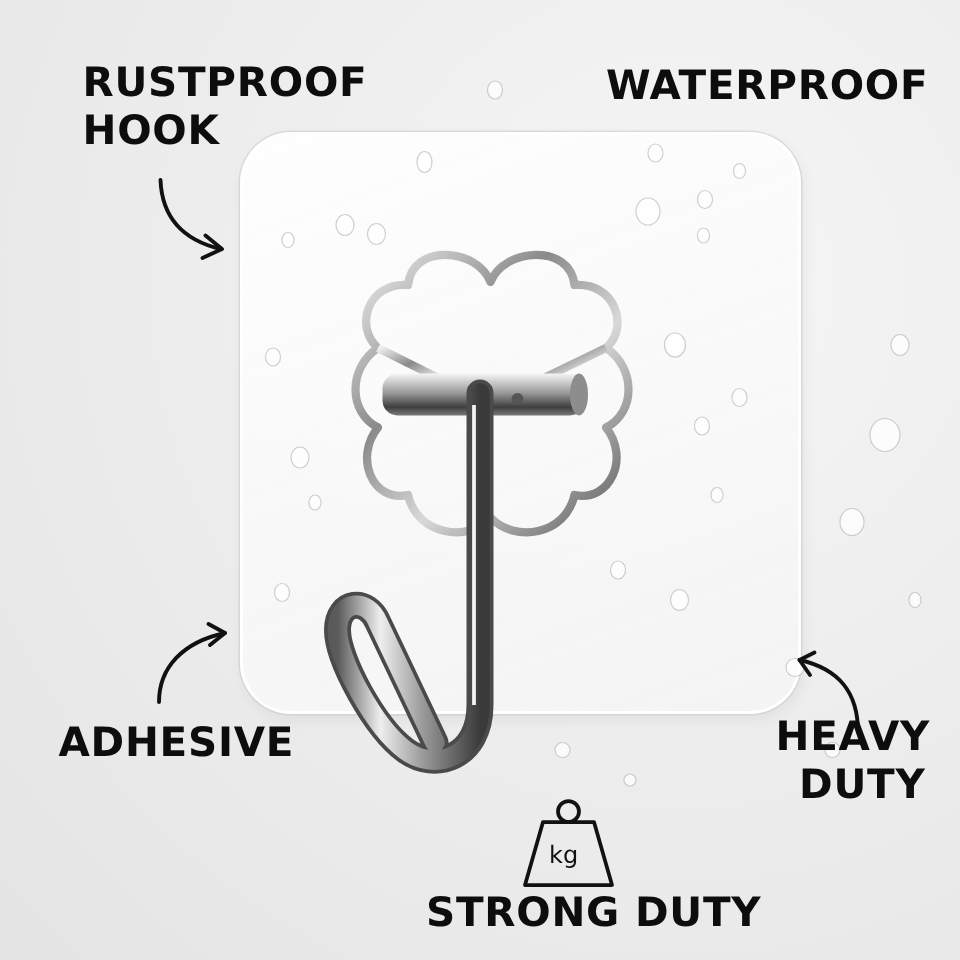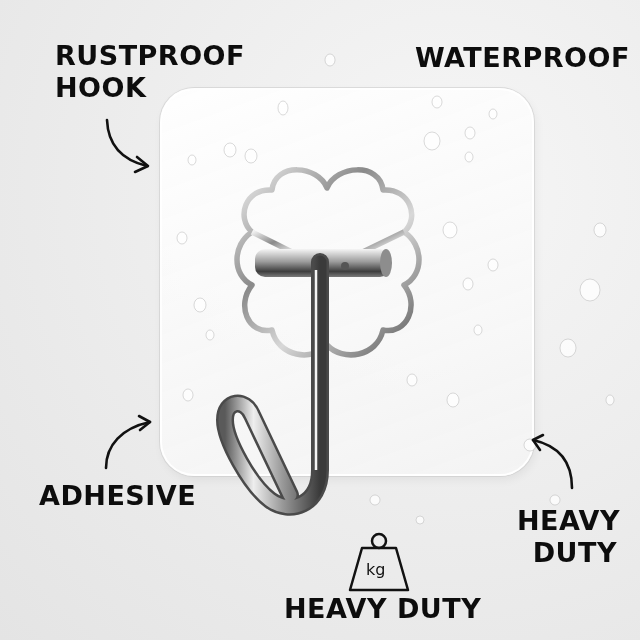--- a/index.html
+++ b/index.html
@@ -113,23 +113,23 @@
     <g fill="none" stroke="#111" stroke-width="2.5" stroke-linejoin="round">
       <circle cx="379" cy="541" r="7"></circle>
       <path d="M362 548 L396 548 L408 590 L350 590 Z"></path>
     </g>
   </svg>
 
   <div class="label" style="left:55px; top:40px;">
     <div>RUSTPROOF</div>
     <div>HOOK</div>
   </div>
-  <div class="label" style="left:404px; top:42px;margin-left:11px;">WATERPROOF</div>
+  <div class="label" style="left:404px; top:42px;">WATERPROOF</div>
   <div class="label" style="left:39px; top:480px;">
     <div>ADHESIVE</div>
   </div>
-  <div class="label" style="left:517px; top:505px; text-align:right; width:100px;">
+  <div class="label" style="left:517px; top:476px; text-align:right; width:100px;">
     <div>HEAVY</div>
     <div>DUTY</div>
   </div>
   <div style="position:absolute; left:366px; top:560px; font-weight:normal; font-size:16px; color:#111;">kg</div>
-  <div class="label" style="left:284px; top:593px;">HEAVY DUTY</div>
+  <div class="label" style="left:284px; top:593px;">STRONG DUTY</div>
 </div>
 
 </body></html>

